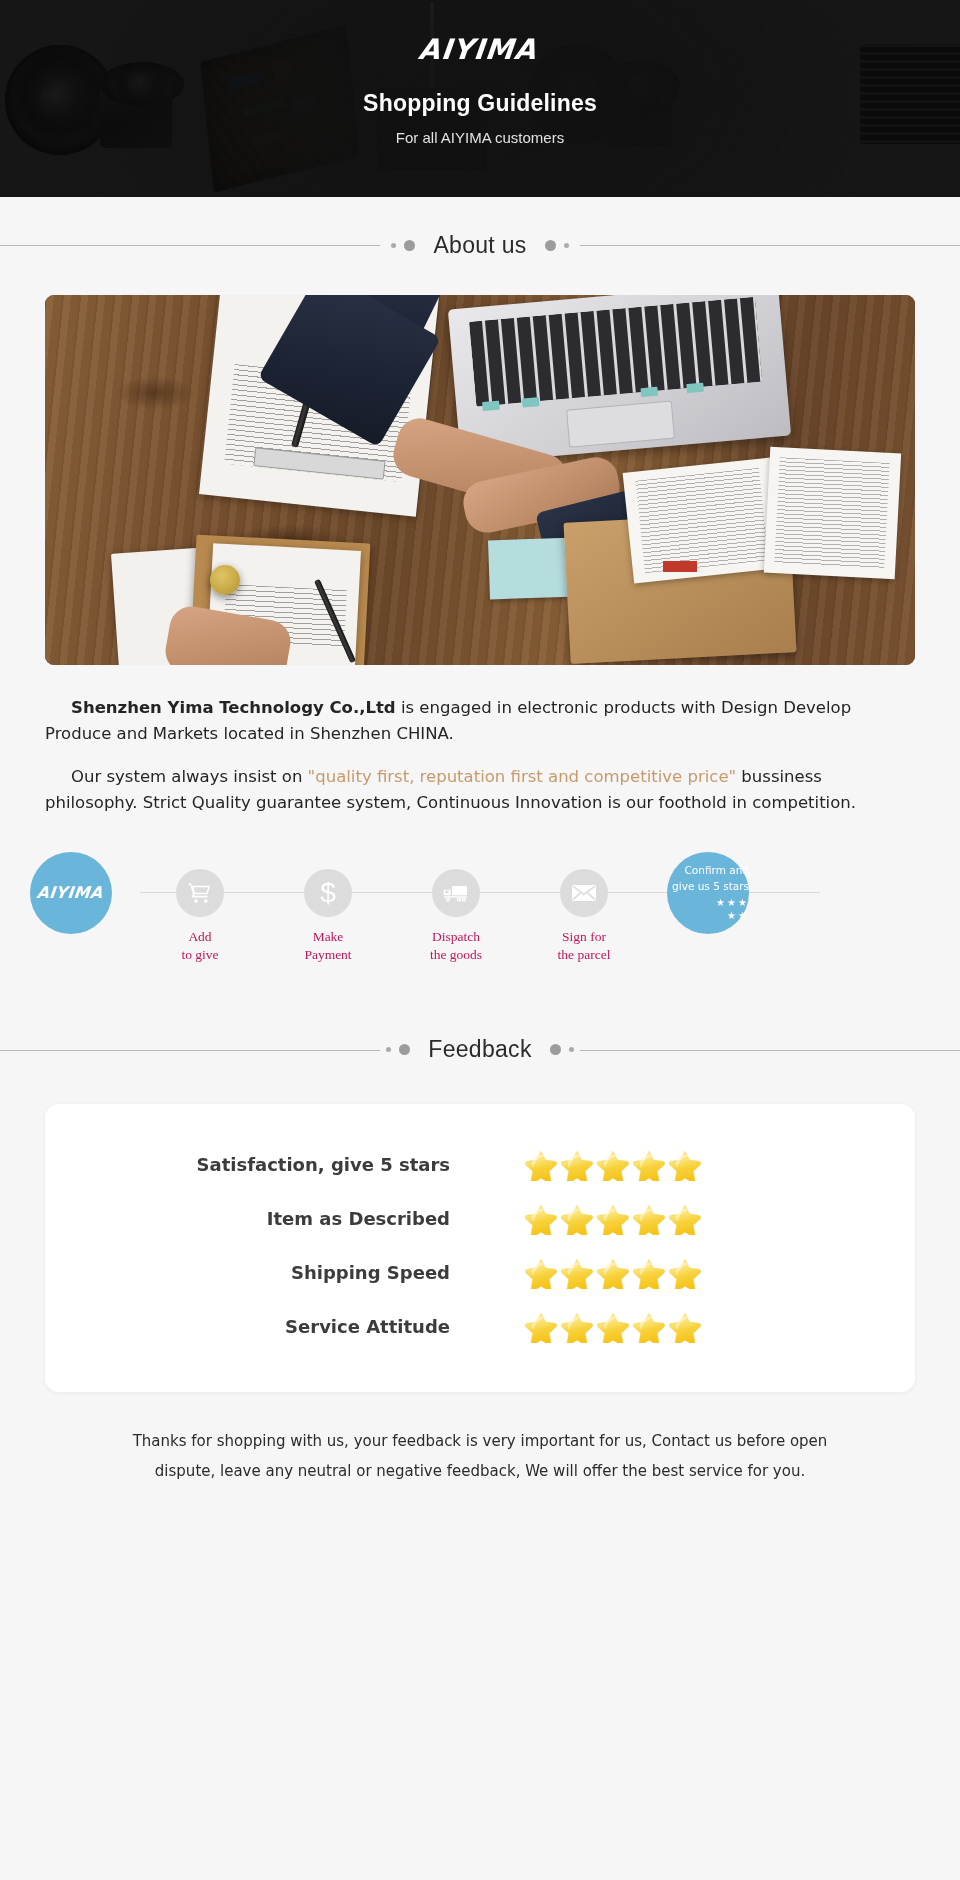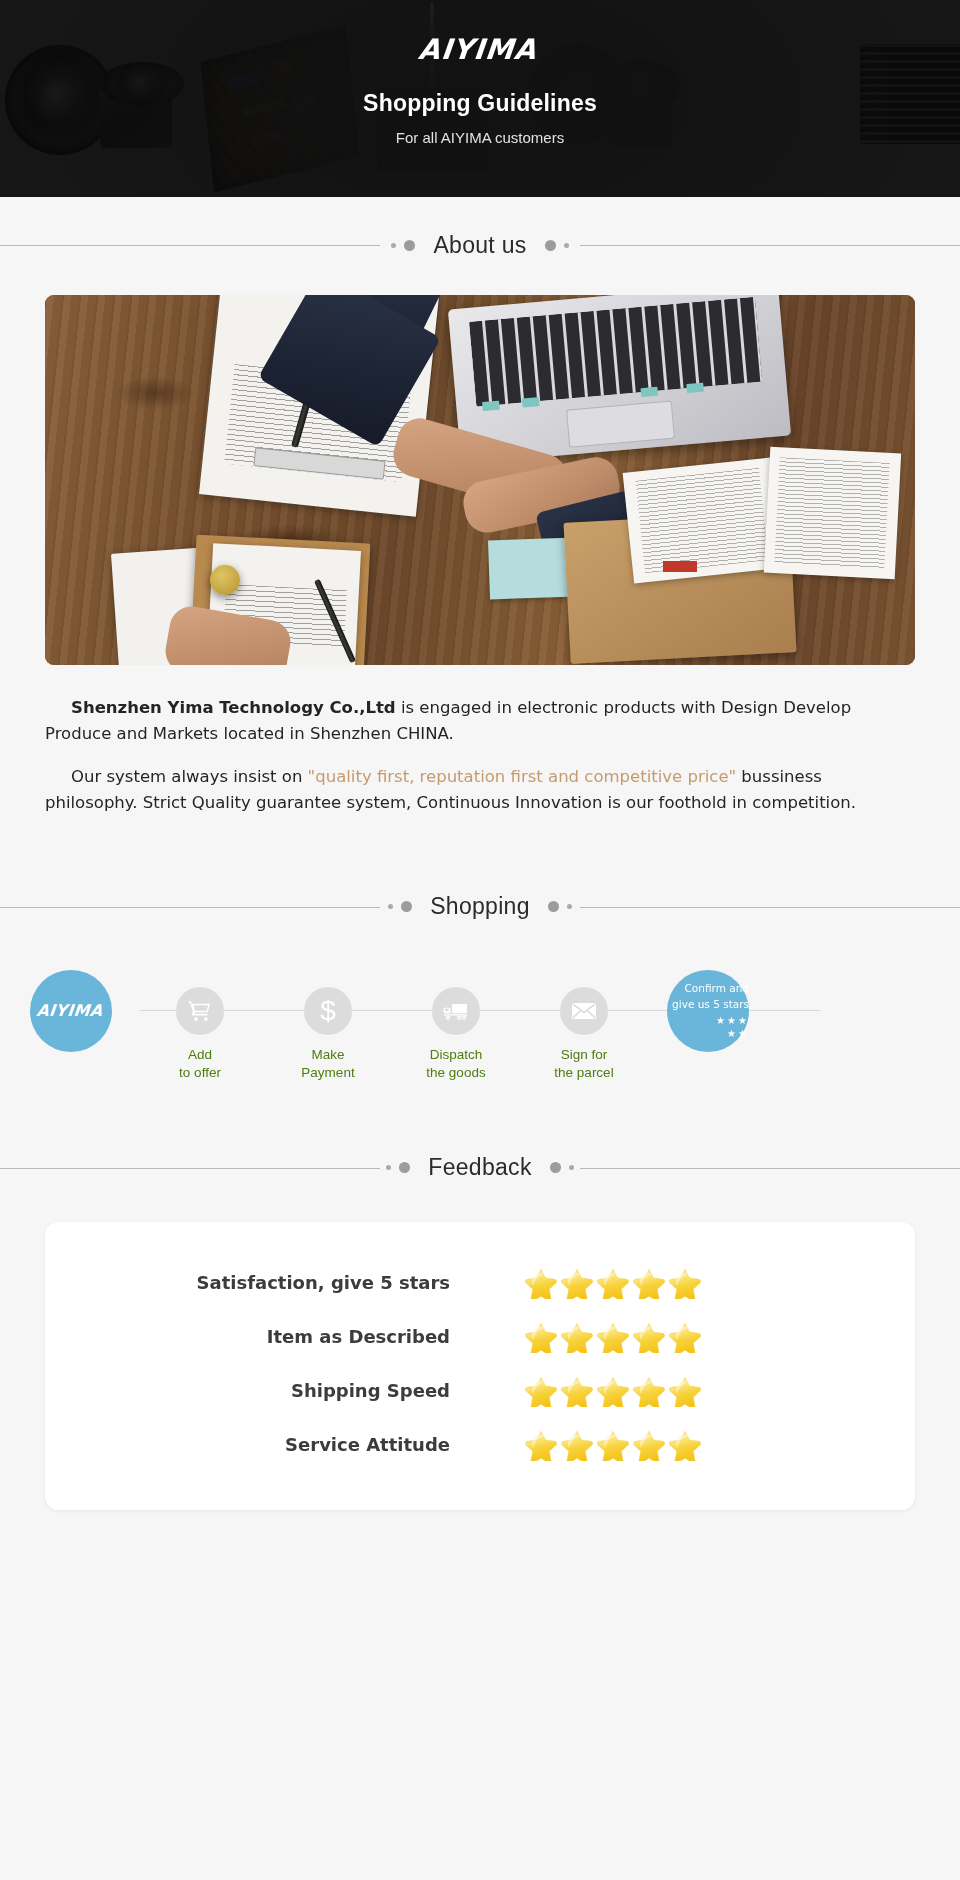--- a/index.html
+++ b/index.html
@@ -356,23 +356,23 @@
     width: 82px; height: 82px;
     background: #6ab5da;
     margin-top: 7px;
     flex-direction: column;
     gap: 2px;
     align-items: flex-end;
   }
   .step-label {
     margin-top: 11px;
     font-size: 13.5px;
-    color: #4d7c0f;
+    color: #be185d;
     line-height: 1.35;
-    font-family: Liberation Sans, sans-serif;
+    font-family: Liberation Serif, serif;
   }
   .circle-logo {
     color: #fff;
     font-size: 16px;
     font-weight: bold;
     font-style: italic;
     font-family: "DejaVu Sans", sans-serif;
     transform: skewX(-9deg);
     letter-spacing: 0.3px;
   }
@@ -548,52 +548,41 @@
 
   <div class="about-text">
     <p>
       <span class="company-name">Shenzhen Yima Technology Co.,Ltd</span><span> is engaged in electronic products with Design Develop Produce and Markets located in Shenzhen CHINA.</span>
     </p>
     <p>
       <span>Our system always insist on </span><span class="quote">"quality first, reputation first and competitive price"</span><span> bussiness philosophy. Strict Quality guarantee system, Continuous Innovation is our foothold in competition.</span>
     </p>
   </div>
 
-  <div class="section-head" style="margin-top:62px;">
-    <div class="sh-line left"></div>
-    <div class="sh-line right"></div>
-    <div class="sh-inner">
-      <div class="dot-sm"></div>
-      <div class="dot-lg"></div>
-      <div class="sh-text">Shopping</div>
-      <div class="dot-lg"></div>
-      <div class="dot-sm"></div>
-    </div>
-  </div>
 
   <div class="steps">
     <div class="steps-line"></div>
 
     <div class="step" style="left:-29px;">
       <div class="step-circle big">
         <span class="circle-logo">AIYIMA</span>
       </div>
     </div>
 
     <div class="step" style="left:100px;">
       <div class="step-circle">
         <svg class="icon-svg" viewBox="0 0 24 24">
           <path d="M1.5 3h2.2l.6 2.2h16.1c.55 0 .9.5.75 1l-1.9 6.2c-.15.5-.6.8-1.1.8H7.2l-.35 1.4h12.1v1.6H5.6c-.7 0-1.15-.65-.95-1.3l.7-2.6L3.0 4.6H1.5V3zm4.6 3.8l1.35 4.9h10.6l1.5-4.9H6.1z"></path>
           <circle cx="8.3" cy="19.4" r="1.7"></circle>
           <circle cx="17.4" cy="19.4" r="1.7"></circle>
         </svg>
       </div>
       <div class="step-label">
         <div>Add</div>
-        <div>to offer</div>
+        <div>to give</div>
       </div>
     </div>
 
     <div class="step" style="left:228px;">
       <div class="step-circle">
         <span class="dollar-glyph">$</span>
       </div>
       <div class="step-label">
         <div>Make</div>
         <div>Payment</div>
@@ -913,14 +902,18 @@
       <stop offset="100%" stop-color="#f5c319"></stop>
     </linearGradient>
   </defs>
   <path d="M18 2.6 L23.0 12.4 L33.6 13.9 C35.6 14.2 36.4 16.6 34.9 18.0 L27.3 25.0 L29.2 35.2 C29.5 37.1 27.4 38.5 25.7 37.6 L18 32.9 L10.3 37.6 C8.6 38.5 6.5 37.1 6.8 35.2 L8.7 25.0 L1.1 18.0 C-0.4 16.6 0.4 14.2 2.4 13.9 L13.0 12.4 Z" fill="url(#gld)" stroke="#f2cf3c" stroke-width="0.5" stroke-linejoin="round"></path>
   <path d="M10.5 9.0 C7.5 12.5 6.8 17.5 9.3 21.0 C11.0 14.0 16.0 9.5 22.5 8.2 C18.8 6.2 13.5 6.0 10.5 9.0 Z" fill="#fff8d6" opacity="0.55"></path>
 </svg>
         </div>
     </div>
   </div>
 
+  <div class="footer-note">
+    <div>Thanks for shopping with us, your feedback is very important for us, Contact us before open</div>
+    <div>dispute, leave any neutral or negative feedback, We will offer the best service for you.</div>
+  </div>
 
 </div>
 
 </body></html>

